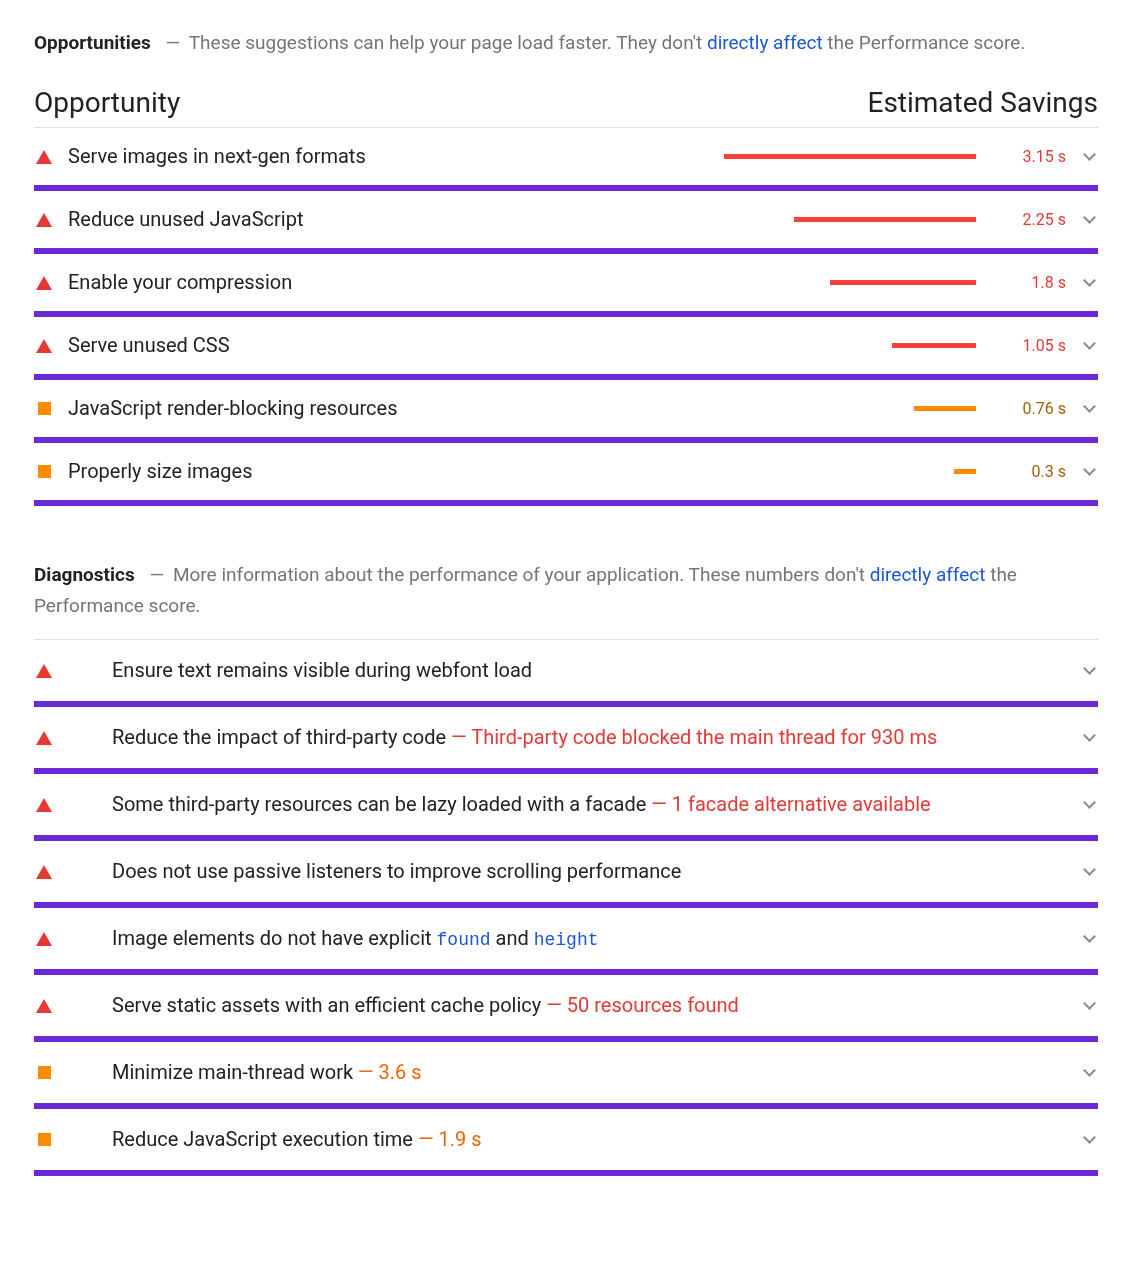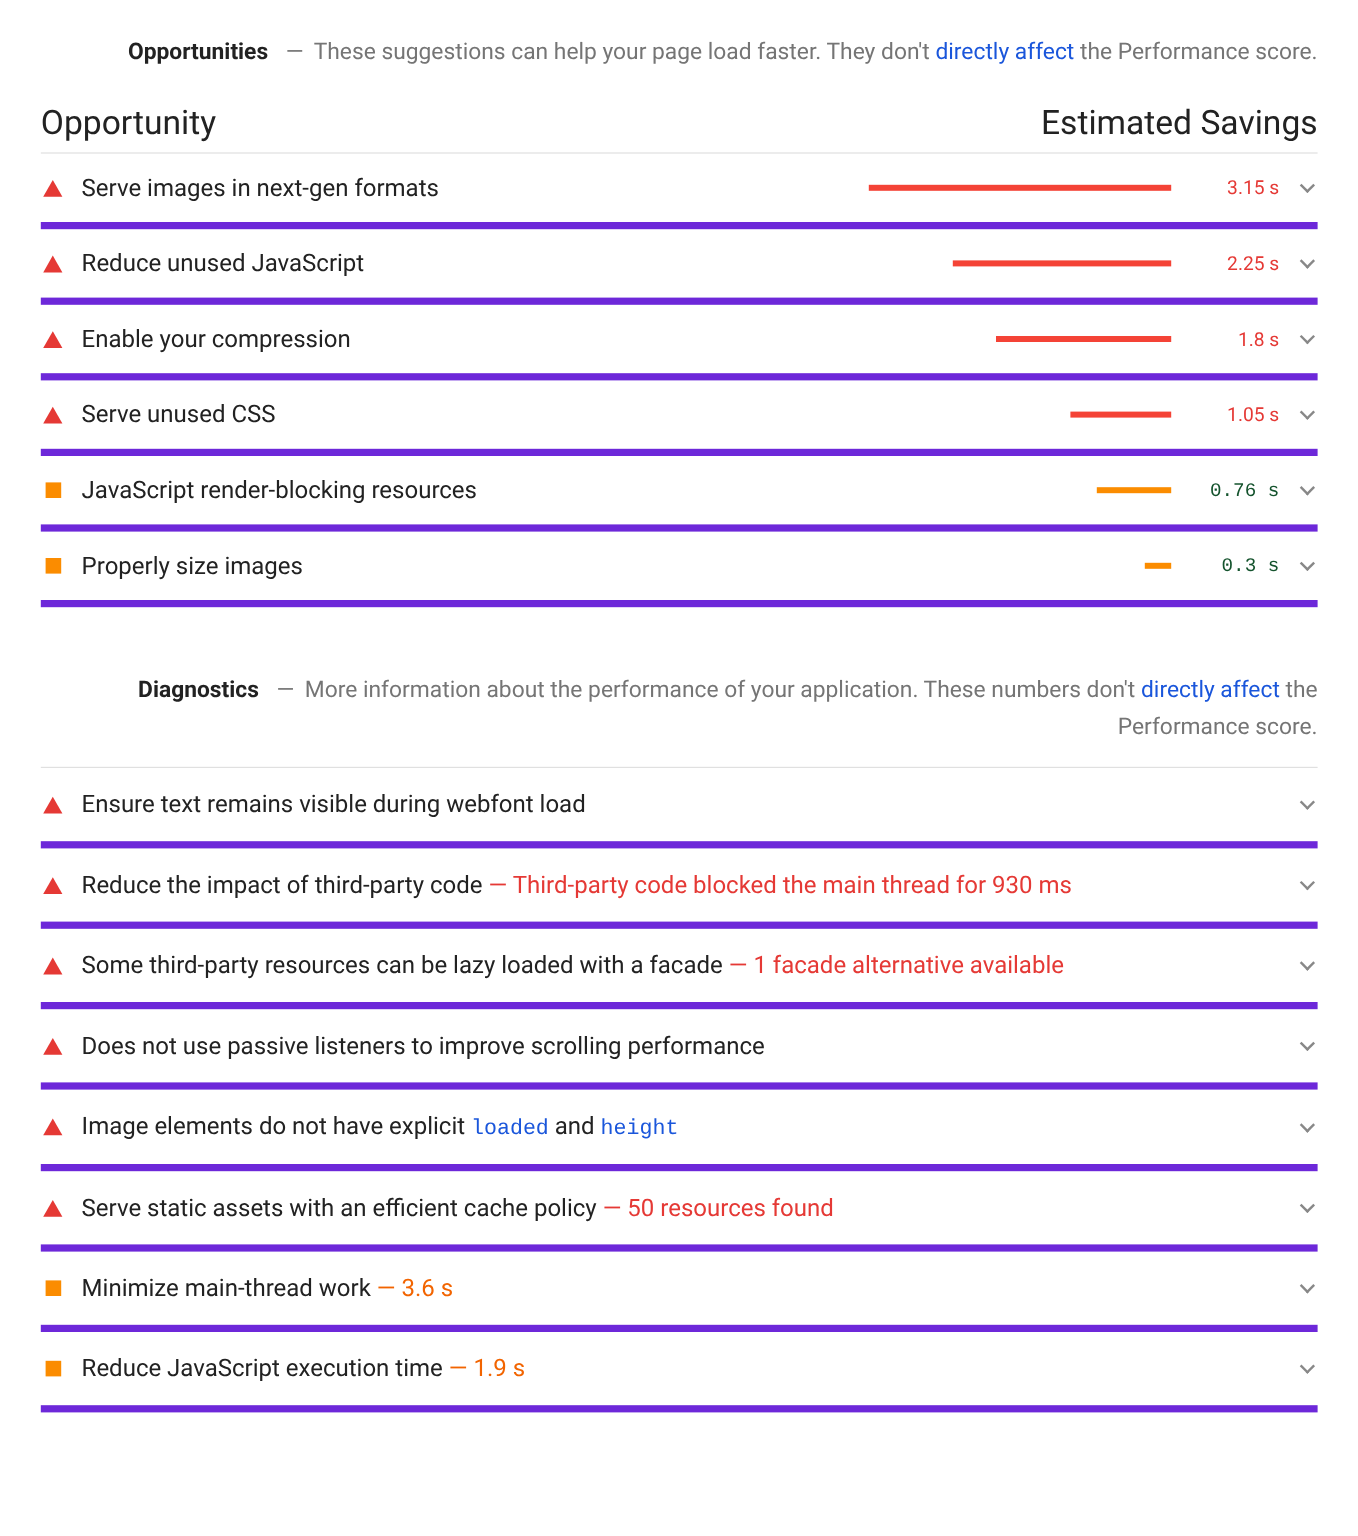--- a/index.html
+++ b/index.html
@@ -9,21 +9,20 @@
     color: #333;
     width: 1132px;
     padding: 20px 34px 20px 34px;
     font-size: 19px;
   }
   .section-header {
     margin-top: 8px;
     margin-bottom: 18px;
     color: #757575;
     line-height: 1.6;
-    text-align: right;
   }
   .section-title {
     font-weight: 700;
     color: #222;
     margin-right: 6px;
   }
   .dash { color: #757575; margin: 0 4px; }
   .link { color: #1a56db; }
   .header-row {
     display: flex;
@@ -77,38 +76,38 @@
   .bar-red { background: #f44336; }
   .bar-orange { background: #fb8c00; }
   .value-cell {
     width: 76px;
     text-align: right;
     font-size: 16px;
     flex-shrink: 0;
     white-space: nowrap;
   }
   .value-red { color: #e53935; }
-  .value-orange { color: #14532d; font-family: Liberation Mono, monospace; }
+  .value-orange { color: #a16207; }
   .chev-cell {
     width: 18px;
     display:flex;
     align-items:center;
     justify-content:center;
     flex-shrink:0;
   }
   .chev {
     width: 9px; height: 9px;
     border-right: 2px solid #888;
     border-bottom: 2px solid #888;
     transform: rotate(45deg);
     margin-top: -4px;
   }
   .diag-section { margin-top: 54px; }
   .diag-list .list-row { padding: 16px 0; }
-  .diag-list .label-cell { padding-right: 20px; }
+  .diag-list .label-cell { padding-right: 20px; margin-left: 44px; }
 </style>
 </head>
 <body>
 
 <div class="section-header">
   <span class="section-title">Opportunities</span>
   <span class="dash">—</span>
   <span>These suggestions can help your page load faster. They don't </span><span class="link">directly affect</span><span> the Performance score.</span>
 </div>
 
@@ -239,21 +238,21 @@
         </div>
         <div class="label-cell">Does not use passive listeners to improve scrolling performance</div>
         <div class="chev-cell">
           <div class="chev"></div>
         </div>
       </div>
       <div class="list-row">
         <div class="icon-cell">
           <div class="tri-red"></div>
         </div>
-        <div class="label-cell">Image elements do not have explicit <span class="code">loaded</span> and <span class="code">height</span></div>
+        <div class="label-cell">Image elements do not have explicit <span class="code">found</span> and <span class="code">height</span></div>
         <div class="chev-cell">
           <div class="chev"></div>
         </div>
       </div>
       <div class="list-row">
         <div class="icon-cell">
           <div class="tri-red"></div>
         </div>
         <div class="label-cell">Serve static assets with an efficient cache policy<span class="detail-red">  — </span><span class="detail-red">50 resources found</span></div>
         <div class="chev-cell">

